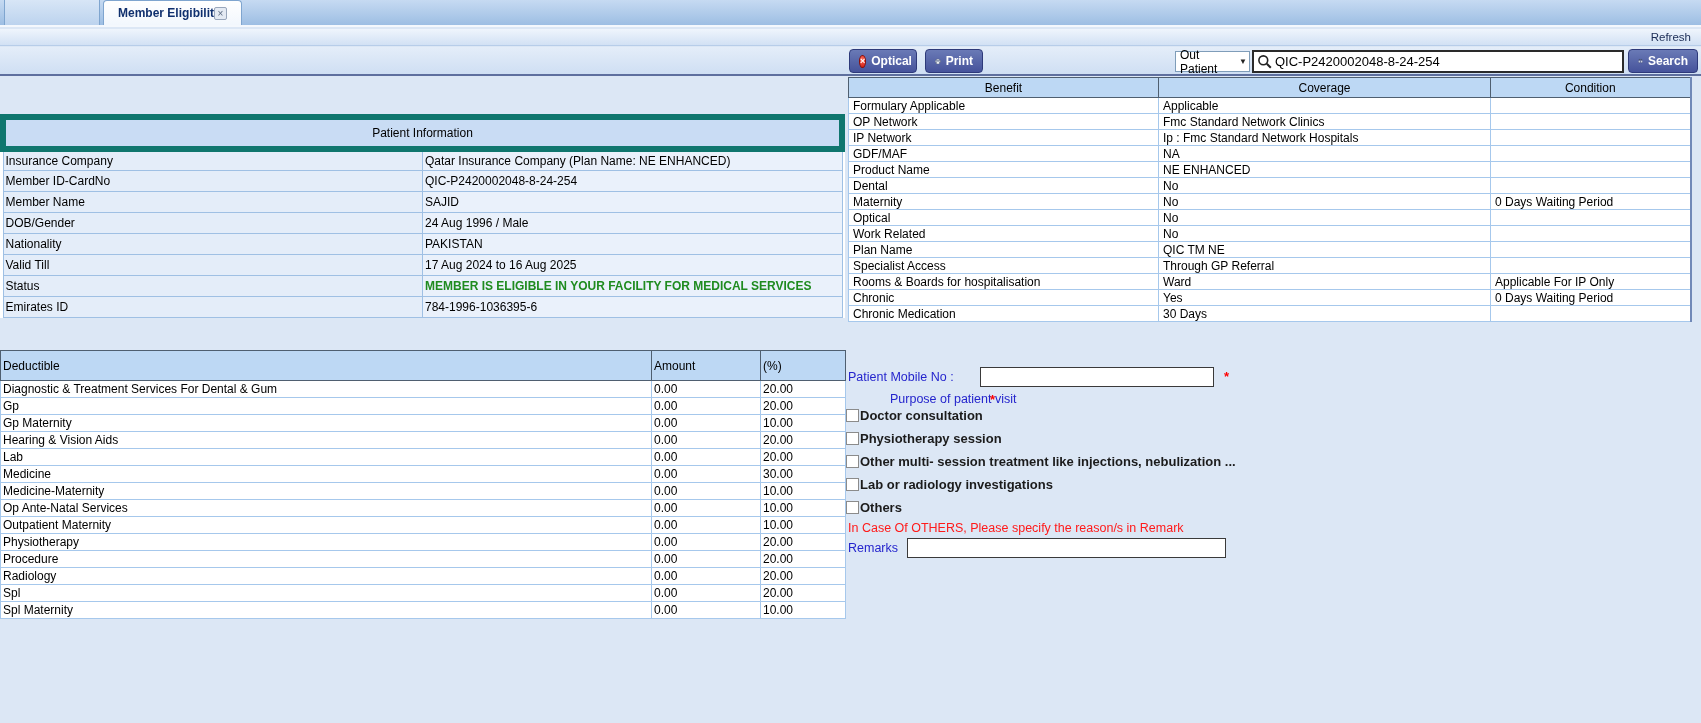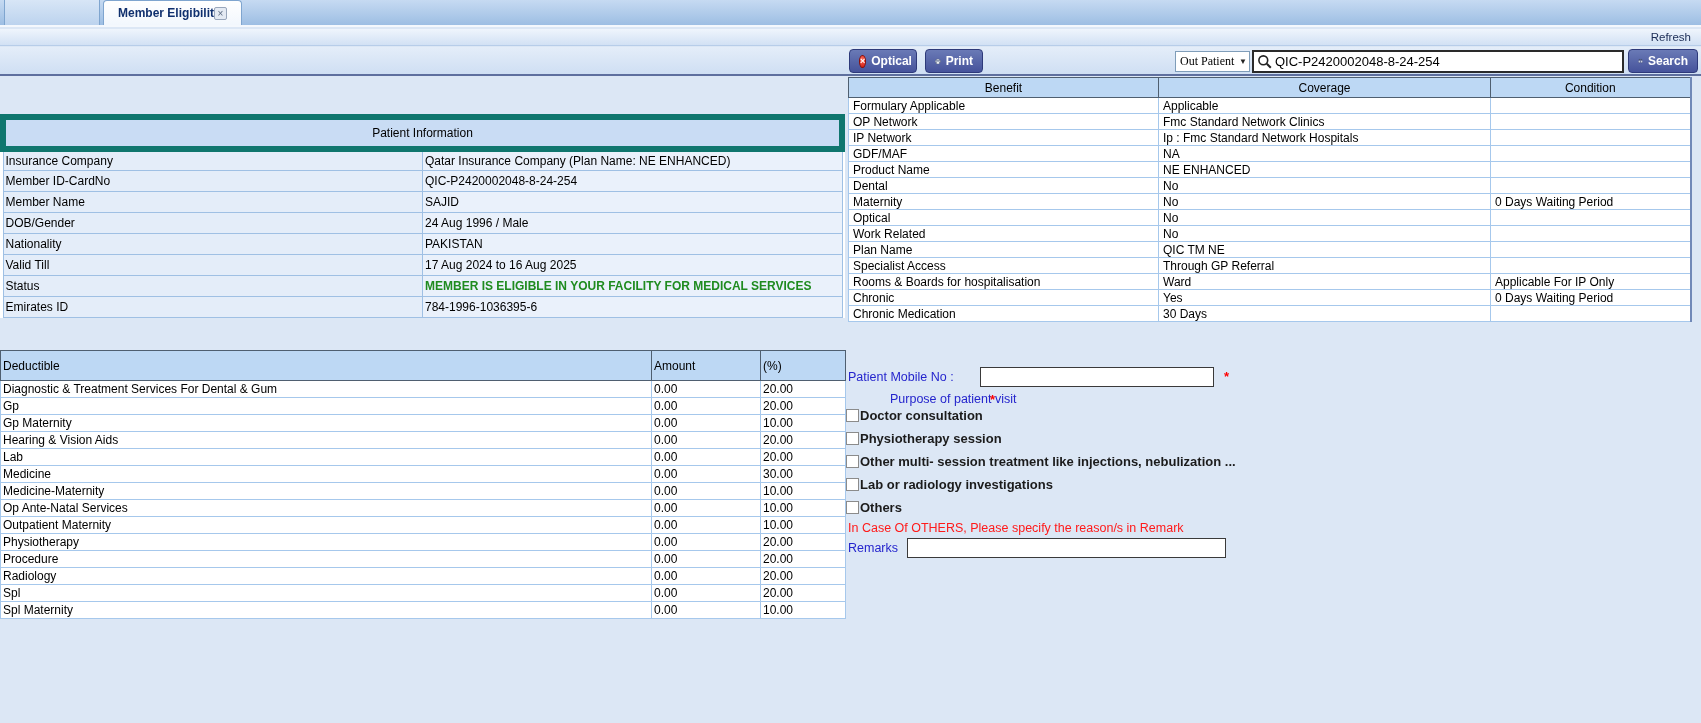--- a/index.html
+++ b/index.html
@@ -65,21 +65,21 @@
   .ico-cancel {
     width:13px; height:13px; border-radius:50%;
     background:radial-gradient(circle at 35% 30%, #ff6a5a, #d21c10);
     border:1px solid #8d0d05; color:#fff; font-size:9px; font-weight:bold;
     line-height:11px; text-align:center; display:inline-block;
   }
   .select {
     position:absolute; left:1175px; top:4px; width:75px; height:21px;
     background:#fff; border:1px solid #7f9db9;
     display:flex; align-items:center; justify-content:space-between;
-    padding:0 2px 0 4px; cursor:pointer; font-size:12px;font-family:Liberation Serif, serif;
+    padding:0 2px 0 4px; cursor:pointer; font-size:12px;
   }
   .select .chev { font-size:8px; color:#222; }
   .searchbox {
     position:absolute; left:1252px; top:3px; width:372px; height:23px;
     background:#fff; border:2px solid #2a2a2a;
     display:flex; align-items:center; padding:0 3px; gap:3px;
   }
   .searchbox input {
     border:none; outline:none; flex:1; font-size:13px; font-family:inherit;
     background:transparent; height:17px;

